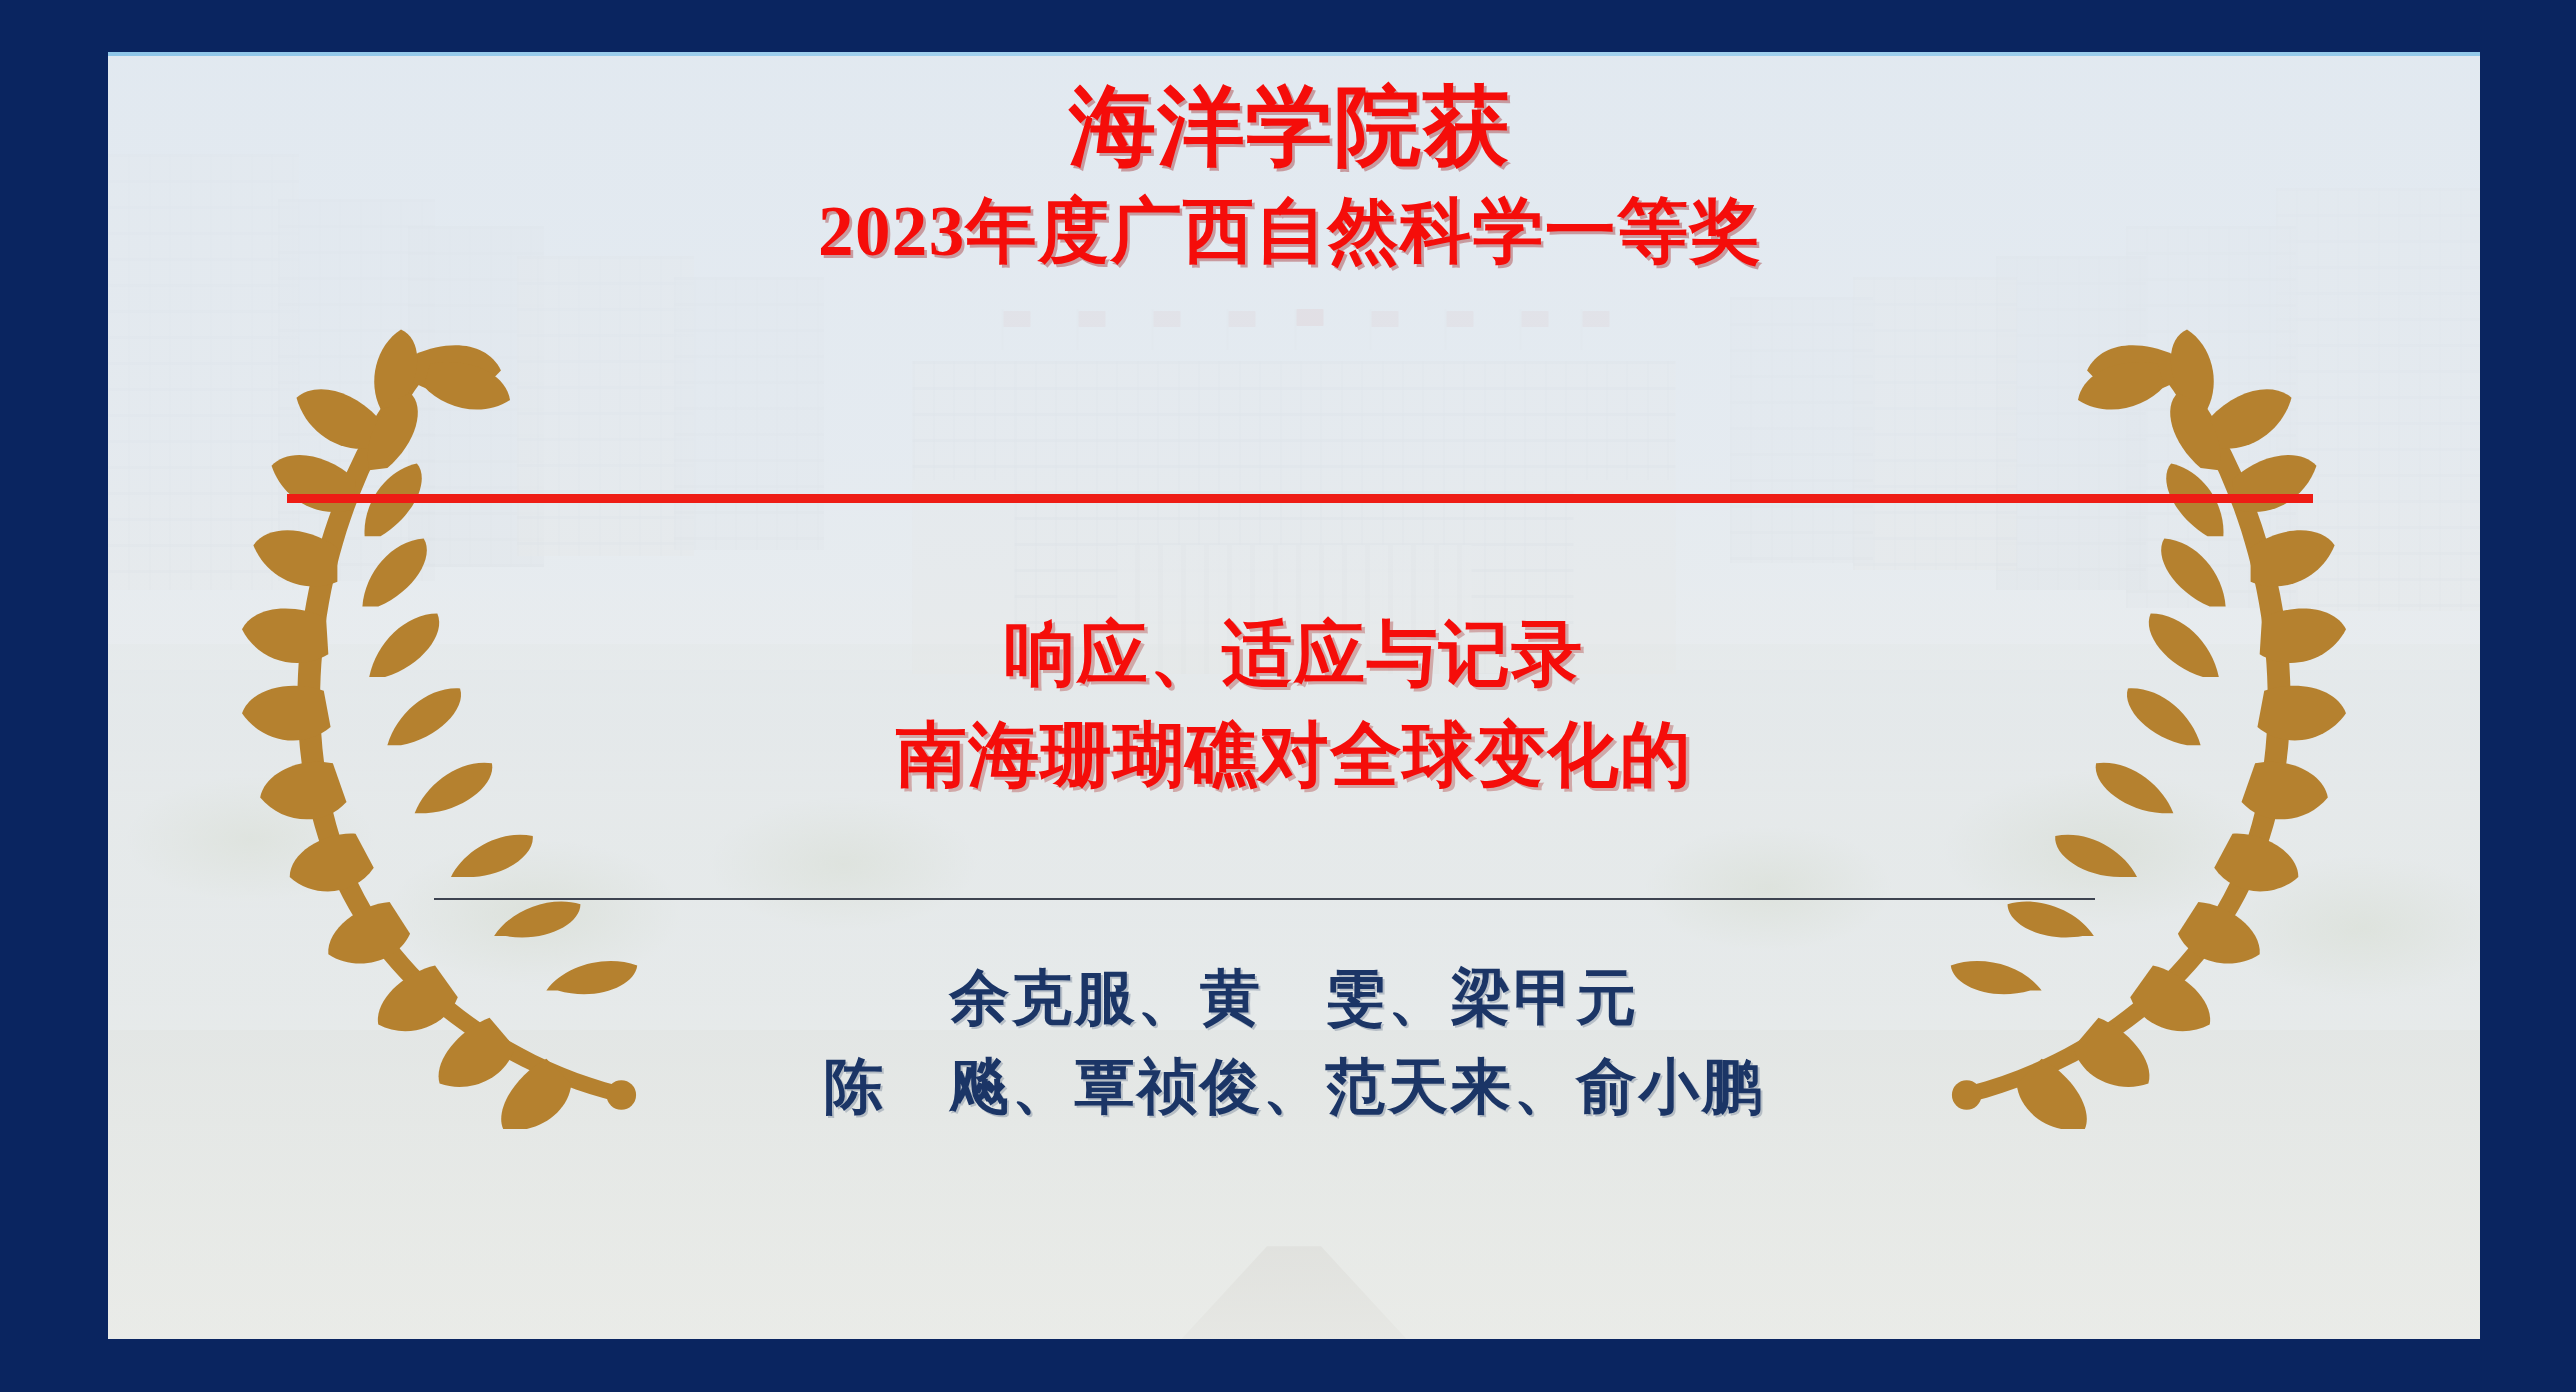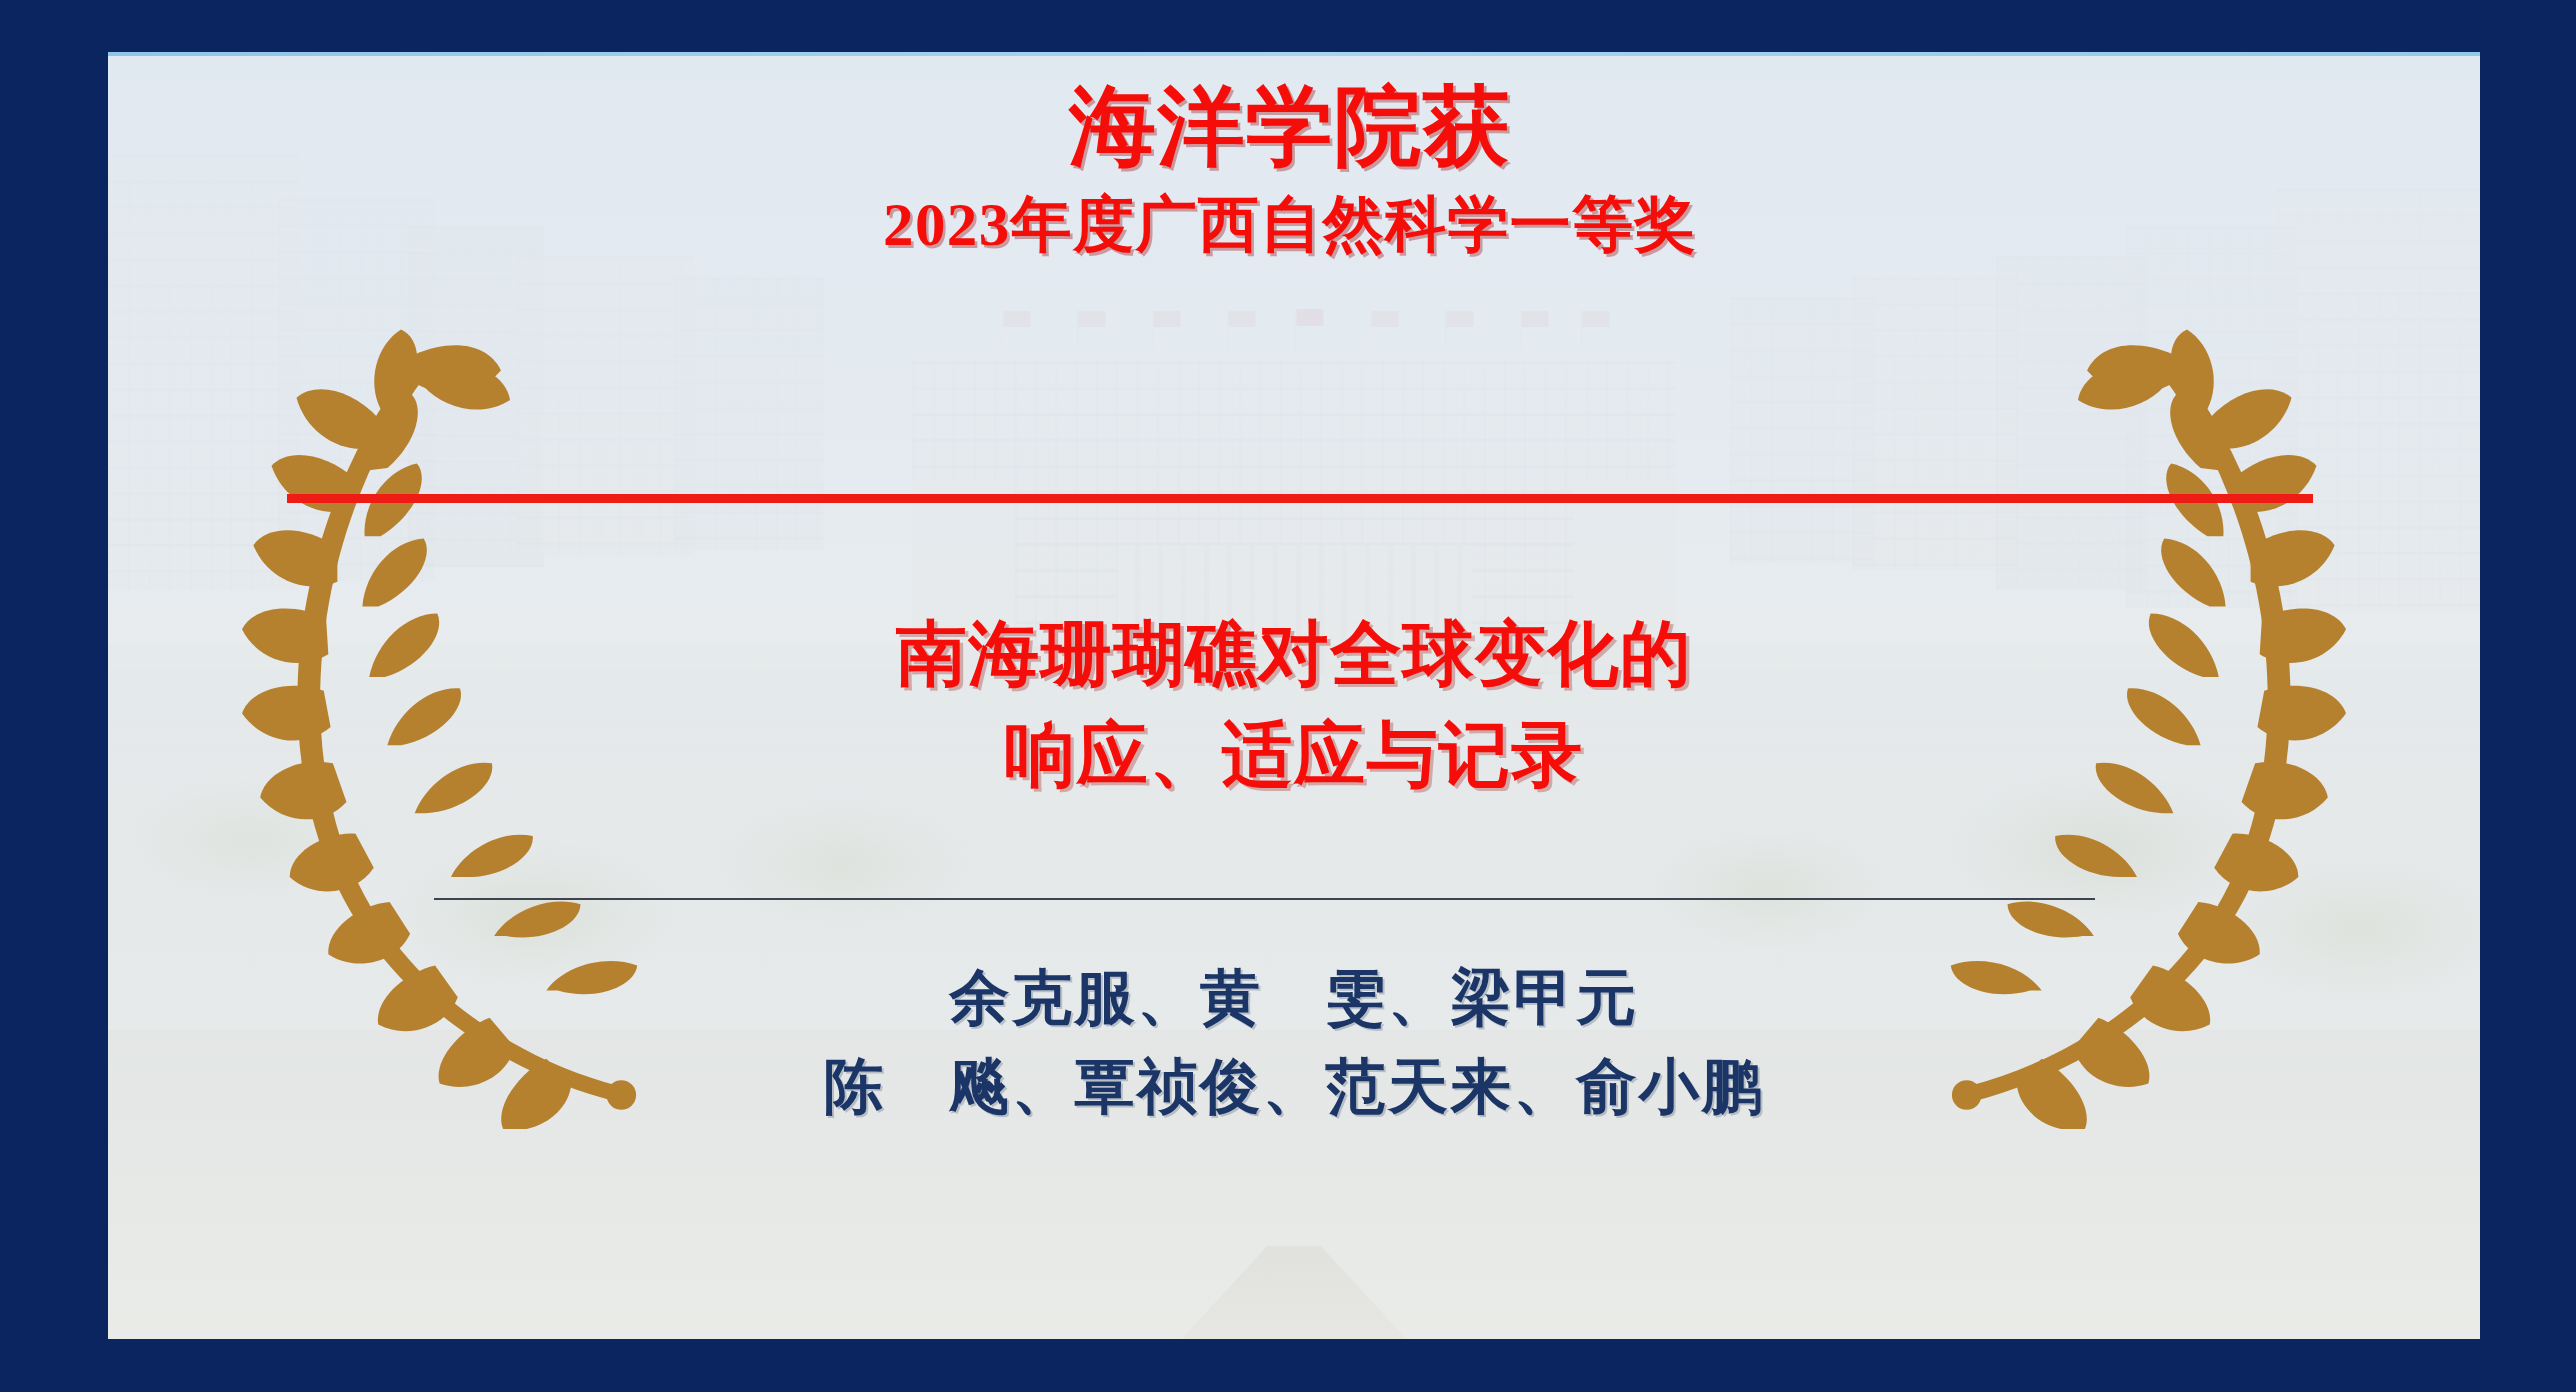--- a/index.html
+++ b/index.html
@@ -125,21 +125,21 @@
   .title-block{ position:absolute; left:0; right:8px; top:17.7px; text-align:center; }
   .title-line{
     color:#F50D0A;
     font-family:"Liberation Serif", serif;
     font-weight:bold;
     letter-spacing:1.4px;
     text-shadow:2.7px 2.7px 0 rgba(150,10,8,.35);
     white-space:nowrap;
   }
   .title-line.l1{ font-size:87px; line-height:1.32; }
-  .title-line.l2{ font-size:61px; line-height:1.30;text-align:center; }
+  .title-line.l2{ font-size:71px; line-height:1.30;text-align:center; }
 
   .rule-red{
     position:absolute; left:179px; width:2026px; top:442px;
     height:8.9px; background:#EE1C15;
   }
 
   .subtitle-block{ position:absolute; left:0; right:0; top:552px; text-align:center; }
   .subtitle-line{
     color:#F50D0A;
     font-family:"Liberation Serif", serif;
@@ -320,22 +320,22 @@
     <div class="content">
 
       <div class="title-block">
         <div class="title-line l1">海洋学院获</div>
         <div class="title-line l2">2023年度广西自然科学一等奖</div>
       </div>
 
       <div class="rule-red"></div>
 
       <div class="subtitle-block">
+        <div class="subtitle-line">响应、适应与记录</div>
         <div class="subtitle-line">南海珊瑚礁对全球变化的</div>
-        <div class="subtitle-line">响应、适应与记录</div>
       </div>
 
       <div class="rule-grey"></div>
 
       <div class="authors-block">
         <div class="author-line">余克服、黄　雯、梁甲元</div>
         <div class="author-line">陈　飚、覃祯俊、范天来、俞小鹏</div>
       </div>
 
     </div>

